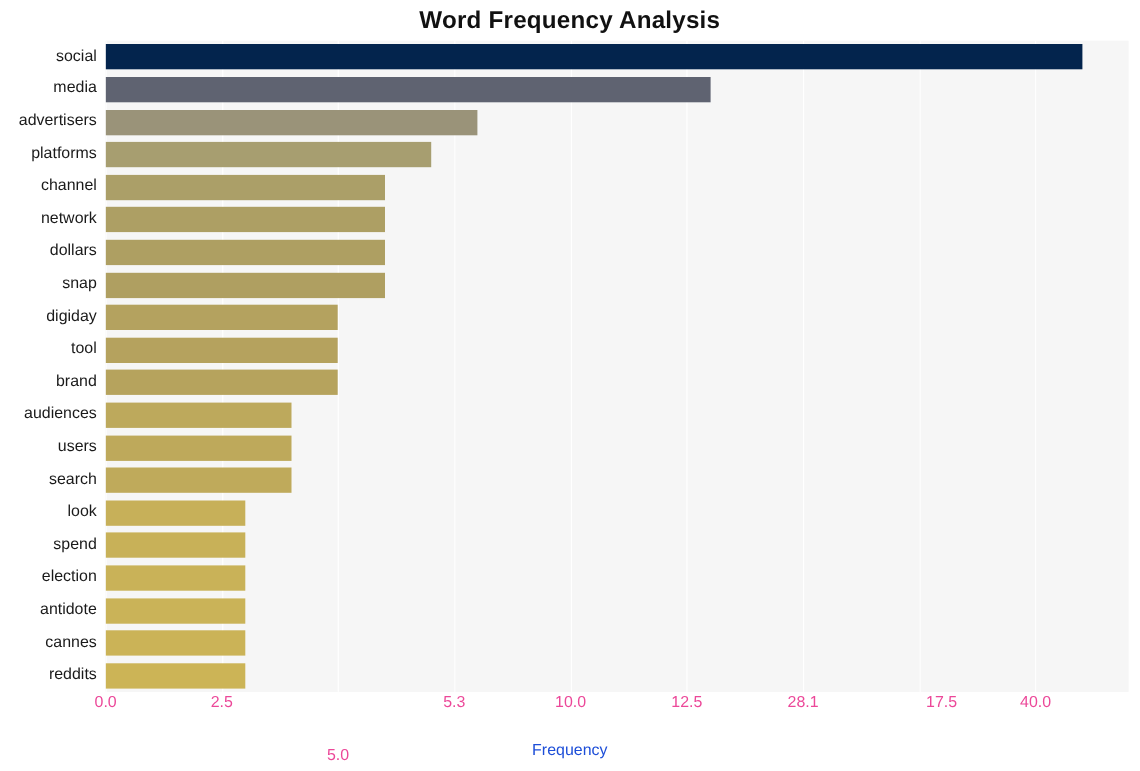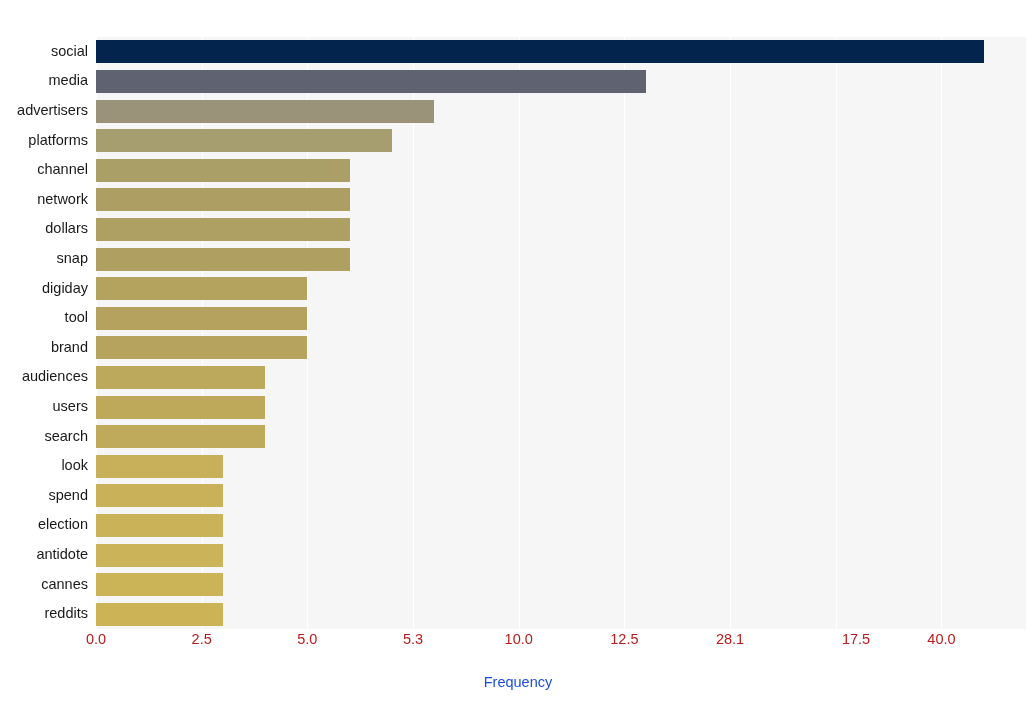--- a/index.html
+++ b/index.html
@@ -88,39 +88,40 @@
     left: 96px;
     top: 631px;
     width: 930px;
     height: 30px;
   }
   .xtick {
     position: absolute;
     top: 0;
     transform: translateX(-50%);
     font-size: 14.5px;
-    color: #b91c1c;
+    color: #ec4899;
     white-space: nowrap;
   }
 
   #x-axis-label {
     position: absolute;
     top: 674px;
     left: 0;
     width: 1036px;
     text-align: center;
     font-size: 14.5px;
     color: #1d4ed8;
   }
 </style>
 </head>
 <body>
 
 <div id="figure">
 
+  <div id="chart-title">Word Frequency Analysis</div>
 
   <div id="plot-area">
     <div id="gridlines">
         <div class="gridline" style="left: 0px;"></div>
         <div class="gridline" style="left: 105.682px;"></div>
         <div class="gridline" style="left: 211.364px;"></div>
         <div class="gridline" style="left: 317.045px;"></div>
         <div class="gridline" style="left: 422.727px;"></div>
         <div class="gridline" style="left: 528.409px;"></div>
         <div class="gridline" style="left: 634.091px;"></div>
@@ -210,21 +211,21 @@
       <div class="ytick" style="top: 449.8px;">spend</div>
       <div class="ytick" style="top: 479.4px;">election</div>
       <div class="ytick" style="top: 509px;">antidote</div>
       <div class="ytick" style="top: 538.6px;">cannes</div>
       <div class="ytick" style="top: 568.2px;">reddits</div>
     </div>
 
   <div id="x-axis">
       <div class="xtick" style="left: 0px;">0.0</div>
       <div class="xtick" style="left: 105.682px;">2.5</div>
-      <div class="xtick" style="left: 211.364px;">5.0</div>
+      <div class="xtick" style="left: 211.364px; margin-top: 48px;">5.0</div>
       <div class="xtick" style="left: 317.045px;">5.3</div>
       <div class="xtick" style="left: 422.727px; text-align: center;">10.0</div>
       <div class="xtick" style="left: 528.409px;">12.5</div>
       <div class="xtick" style="left: 634.091px;">28.1</div>
       <div class="xtick" style="left: 760px;">17.5</div>
       <div class="xtick" style="left: 845.455px;">40.0</div>
     </div>
 
   <div id="x-axis-label">Frequency</div>
 

